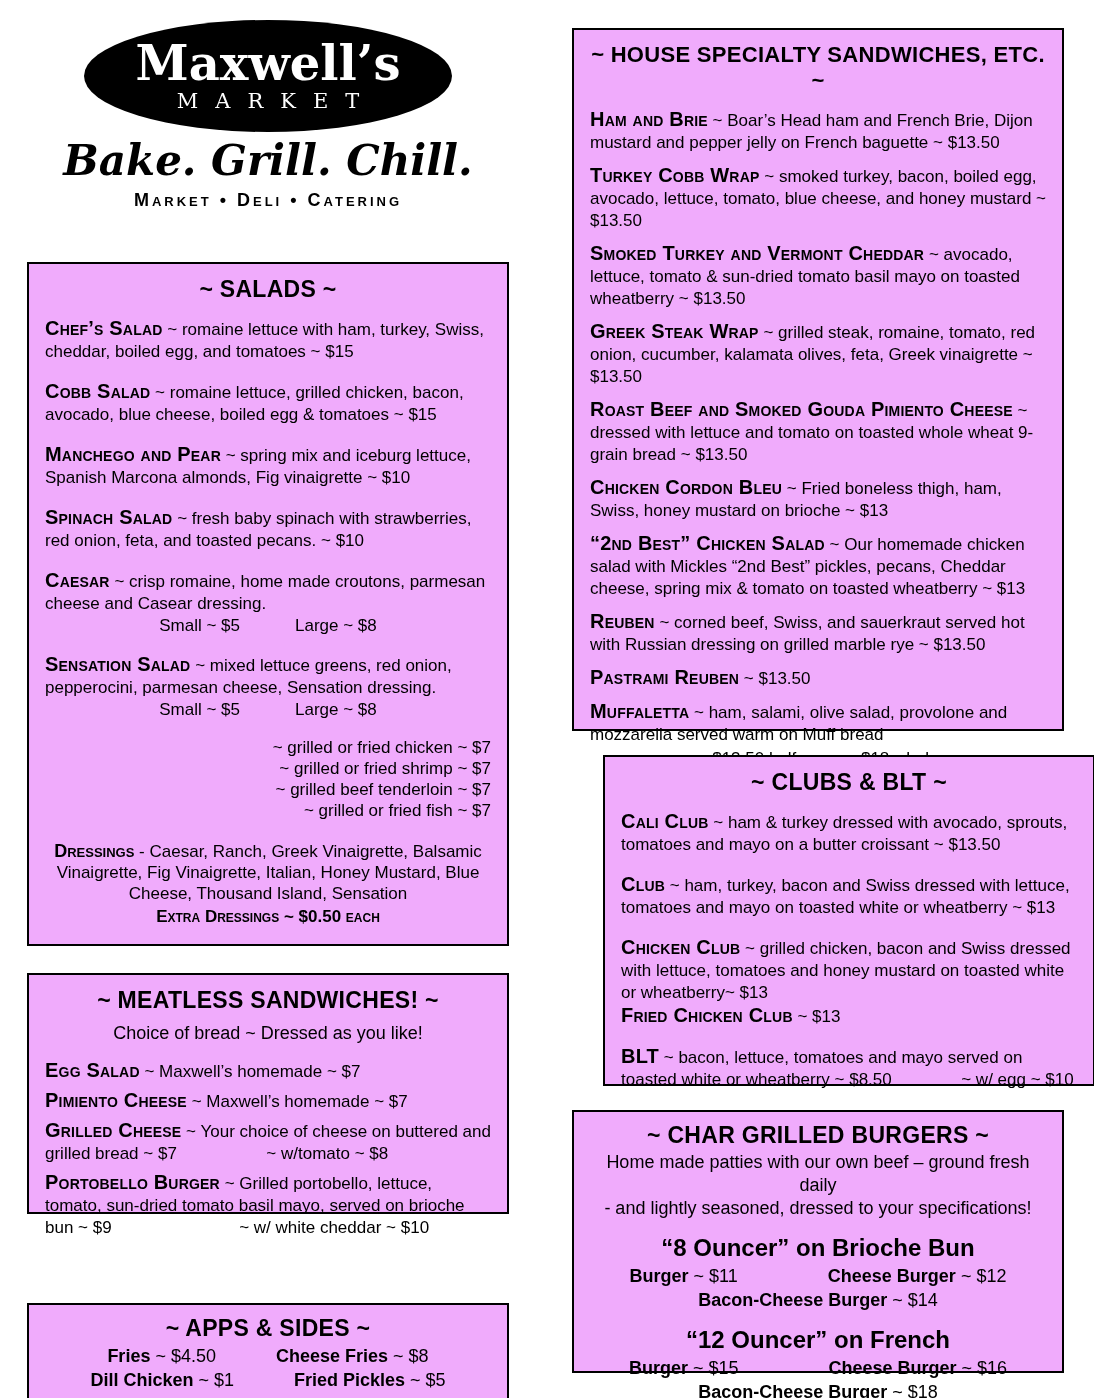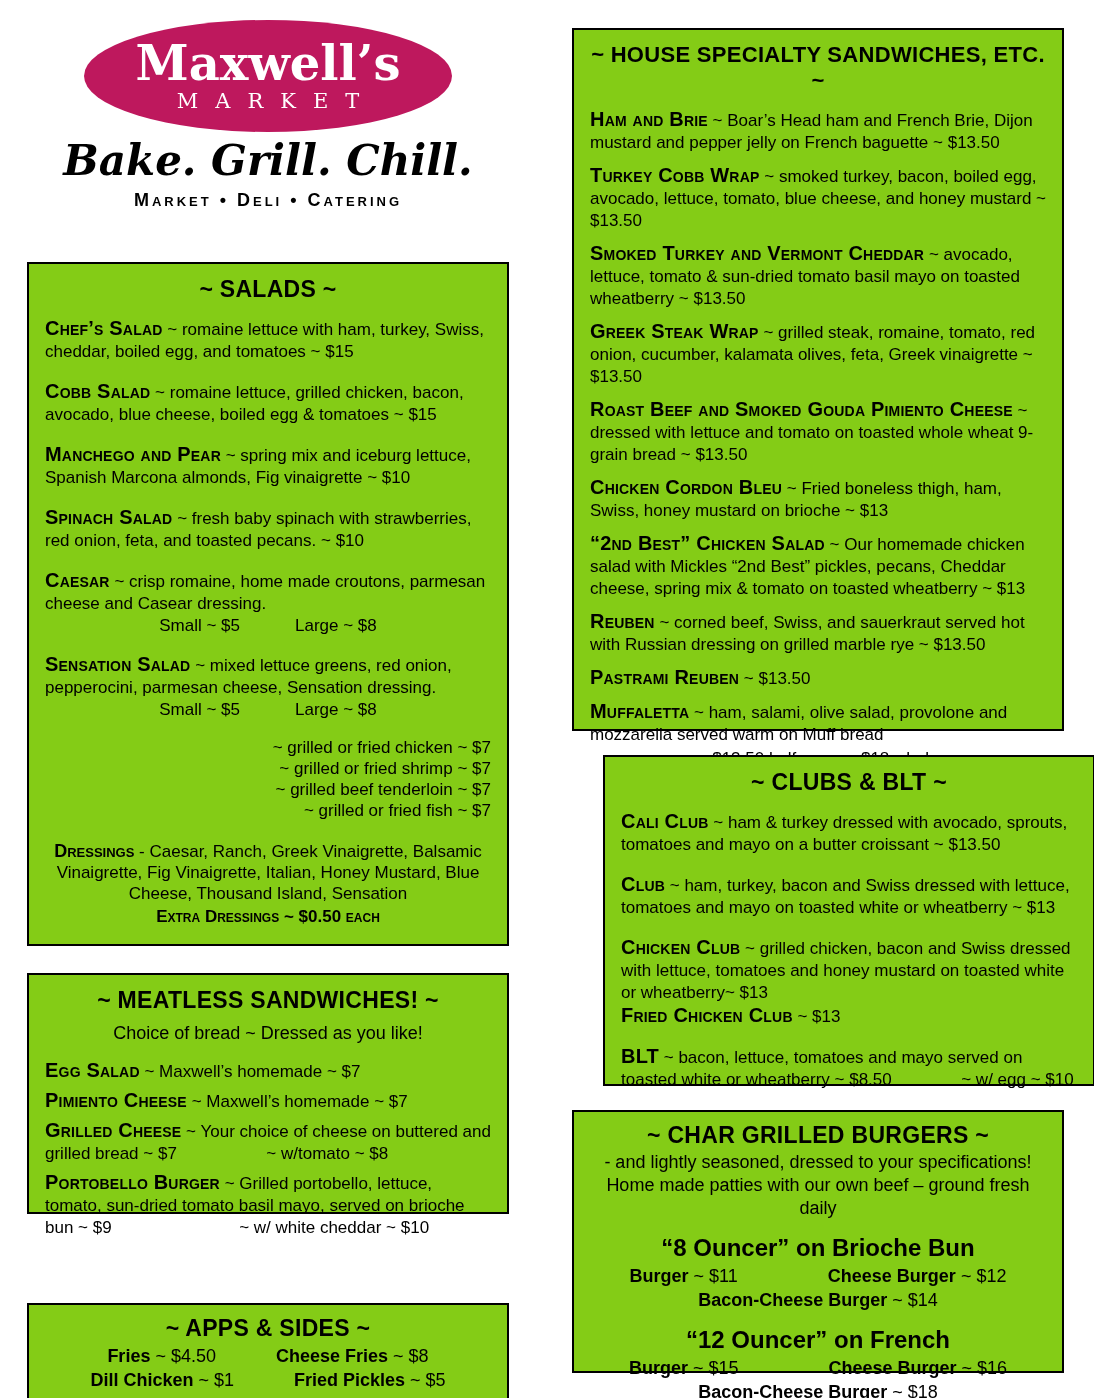--- a/index.html
+++ b/index.html
@@ -1,18 +1,18 @@
 <!DOCTYPE html>
 <html><head>
 <meta charset="utf-8">
 <style>
   html,body{margin:0;padding:0;background:#e8e8e8;}
   .page{position:relative;width:1094px;height:1398px;background:#ffffff;
         font-family:"Liberation Sans", sans-serif;color:#000;overflow:hidden;}
-  .box{position:absolute;border:2px solid #000;background:#84cc16;box-sizing:border-box;
+  .box{position:absolute;border:2px solid #000;background:#f0abfc;box-sizing:border-box;
        padding:10px 16px 8px 16px;}
   .sec-title{font-size:23px;font-weight:bold;text-align:center;margin:2px 0 14px 0;letter-spacing:0.3px;}
   .sec-title.tight{margin-bottom:8px;}
   .item{font-size:17px;line-height:22px;margin:0 0 17px 0;}
   .item.m0{margin-bottom:0;}
   .item.m6{margin-bottom:6px;}
   .item.m10{margin-bottom:10px;}
   .nm{font-weight:bold;font-variant:small-caps;font-size:20px;letter-spacing:0.2px;}
   .nm-sm{font-weight:bold;font-variant:small-caps;font-size:18px;}
   .sl-row{display:flex;justify-content:center;gap:55px;font-size:17px;line-height:21px;margin:0 0 17px 0;align-items:flex-end;}
@@ -23,21 +23,21 @@
   .adders-list{flex:1;text-align:right;}
   .dressings{font-size:17px;line-height:21px;text-align:center;margin:0 0 2px 0;}
   .extra-dr{font-size:17px;line-height:22px;text-align:center;font-weight:bold;font-variant:small-caps;}
   .subtitle{font-size:18px;line-height:23px;text-align:center;margin:0 0 14px 0;}
   .sub2{font-size:18px;line-height:23px;text-align:center;margin:0;}
   .pair-row{display:flex;justify-content:center;gap:60px;font-size:18px;line-height:24px;}
   .pair-row b{font-weight:bold;}
   .grp-head{font-size:24px;font-weight:bold;text-align:center;margin:14px 0 2px 0;}
   
   .logo-wrap{position:absolute;left:27px;top:20px;width:482px;text-align:center;}
-  .oval{width:368px;height:112px;margin:0 auto;background:#be185d;border-radius:50%;
+  .oval{width:368px;height:112px;margin:0 auto;background:#000000;border-radius:50%;
         display:flex;flex-direction:column;align-items:center;justify-content:center;}
   .oval .nm1{color:#fff;font-family:"DejaVu Serif", serif;font-weight:bold;
              font-size:48px;line-height:48px;}
   .oval .nm2{color:#fff;font-family:"DejaVu Serif", serif;font-size:21px;line-height:24px;
              letter-spacing:17px;text-indent:17px;margin-top:2px;}
   .tagline{font-family:"DejaVu Serif", serif;font-style:italic;font-weight:bold;
            font-size:42px;line-height:50px;margin-top:4px;}
   .services{font-weight:bold;font-variant:small-caps;font-size:18px;letter-spacing:3px;margin-top:4px;}
   b{font-weight:bold;}
 </style>
@@ -210,22 +210,22 @@
     <p class="item m0">
       <span class="nm">BLT</span>
       <span>~ bacon, lettuce, tomatoes and mayo served on toasted white or wheatberry ~ $8.50</span>
       <span class="gap g60"></span>
       <span>~ w/ egg ~ $10</span>
     </p>
   </section>
 
   <section class="box" style="left:572px;top:1110px;width:492px;height:263px;padding-top:8px;">
     <h2 class="sec-title" style="margin-bottom:2px;">~ CHAR GRILLED BURGERS ~</h2>
+    <p class="sub2">Home made patties with our own beef – ground fresh daily</p>
     <p class="sub2">- and lightly seasoned, dressed to your specifications!</p>
-    <p class="sub2">Home made patties with our own beef – ground fresh daily</p>
 
     <div class="grp-head">“8 Ouncer” on Brioche Bun</div>
     <div class="pair-row" style="gap:90px;">
       <span><b>Burger</b> <span>~ $11</span></span>
       <span><b>Cheese Burger</b> <span>~ $12</span></span>
     </div>
     <div class="pair-row">
       <span><b>Bacon-Cheese Burger</b> <span>~ $14</span></span>
     </div>
 

